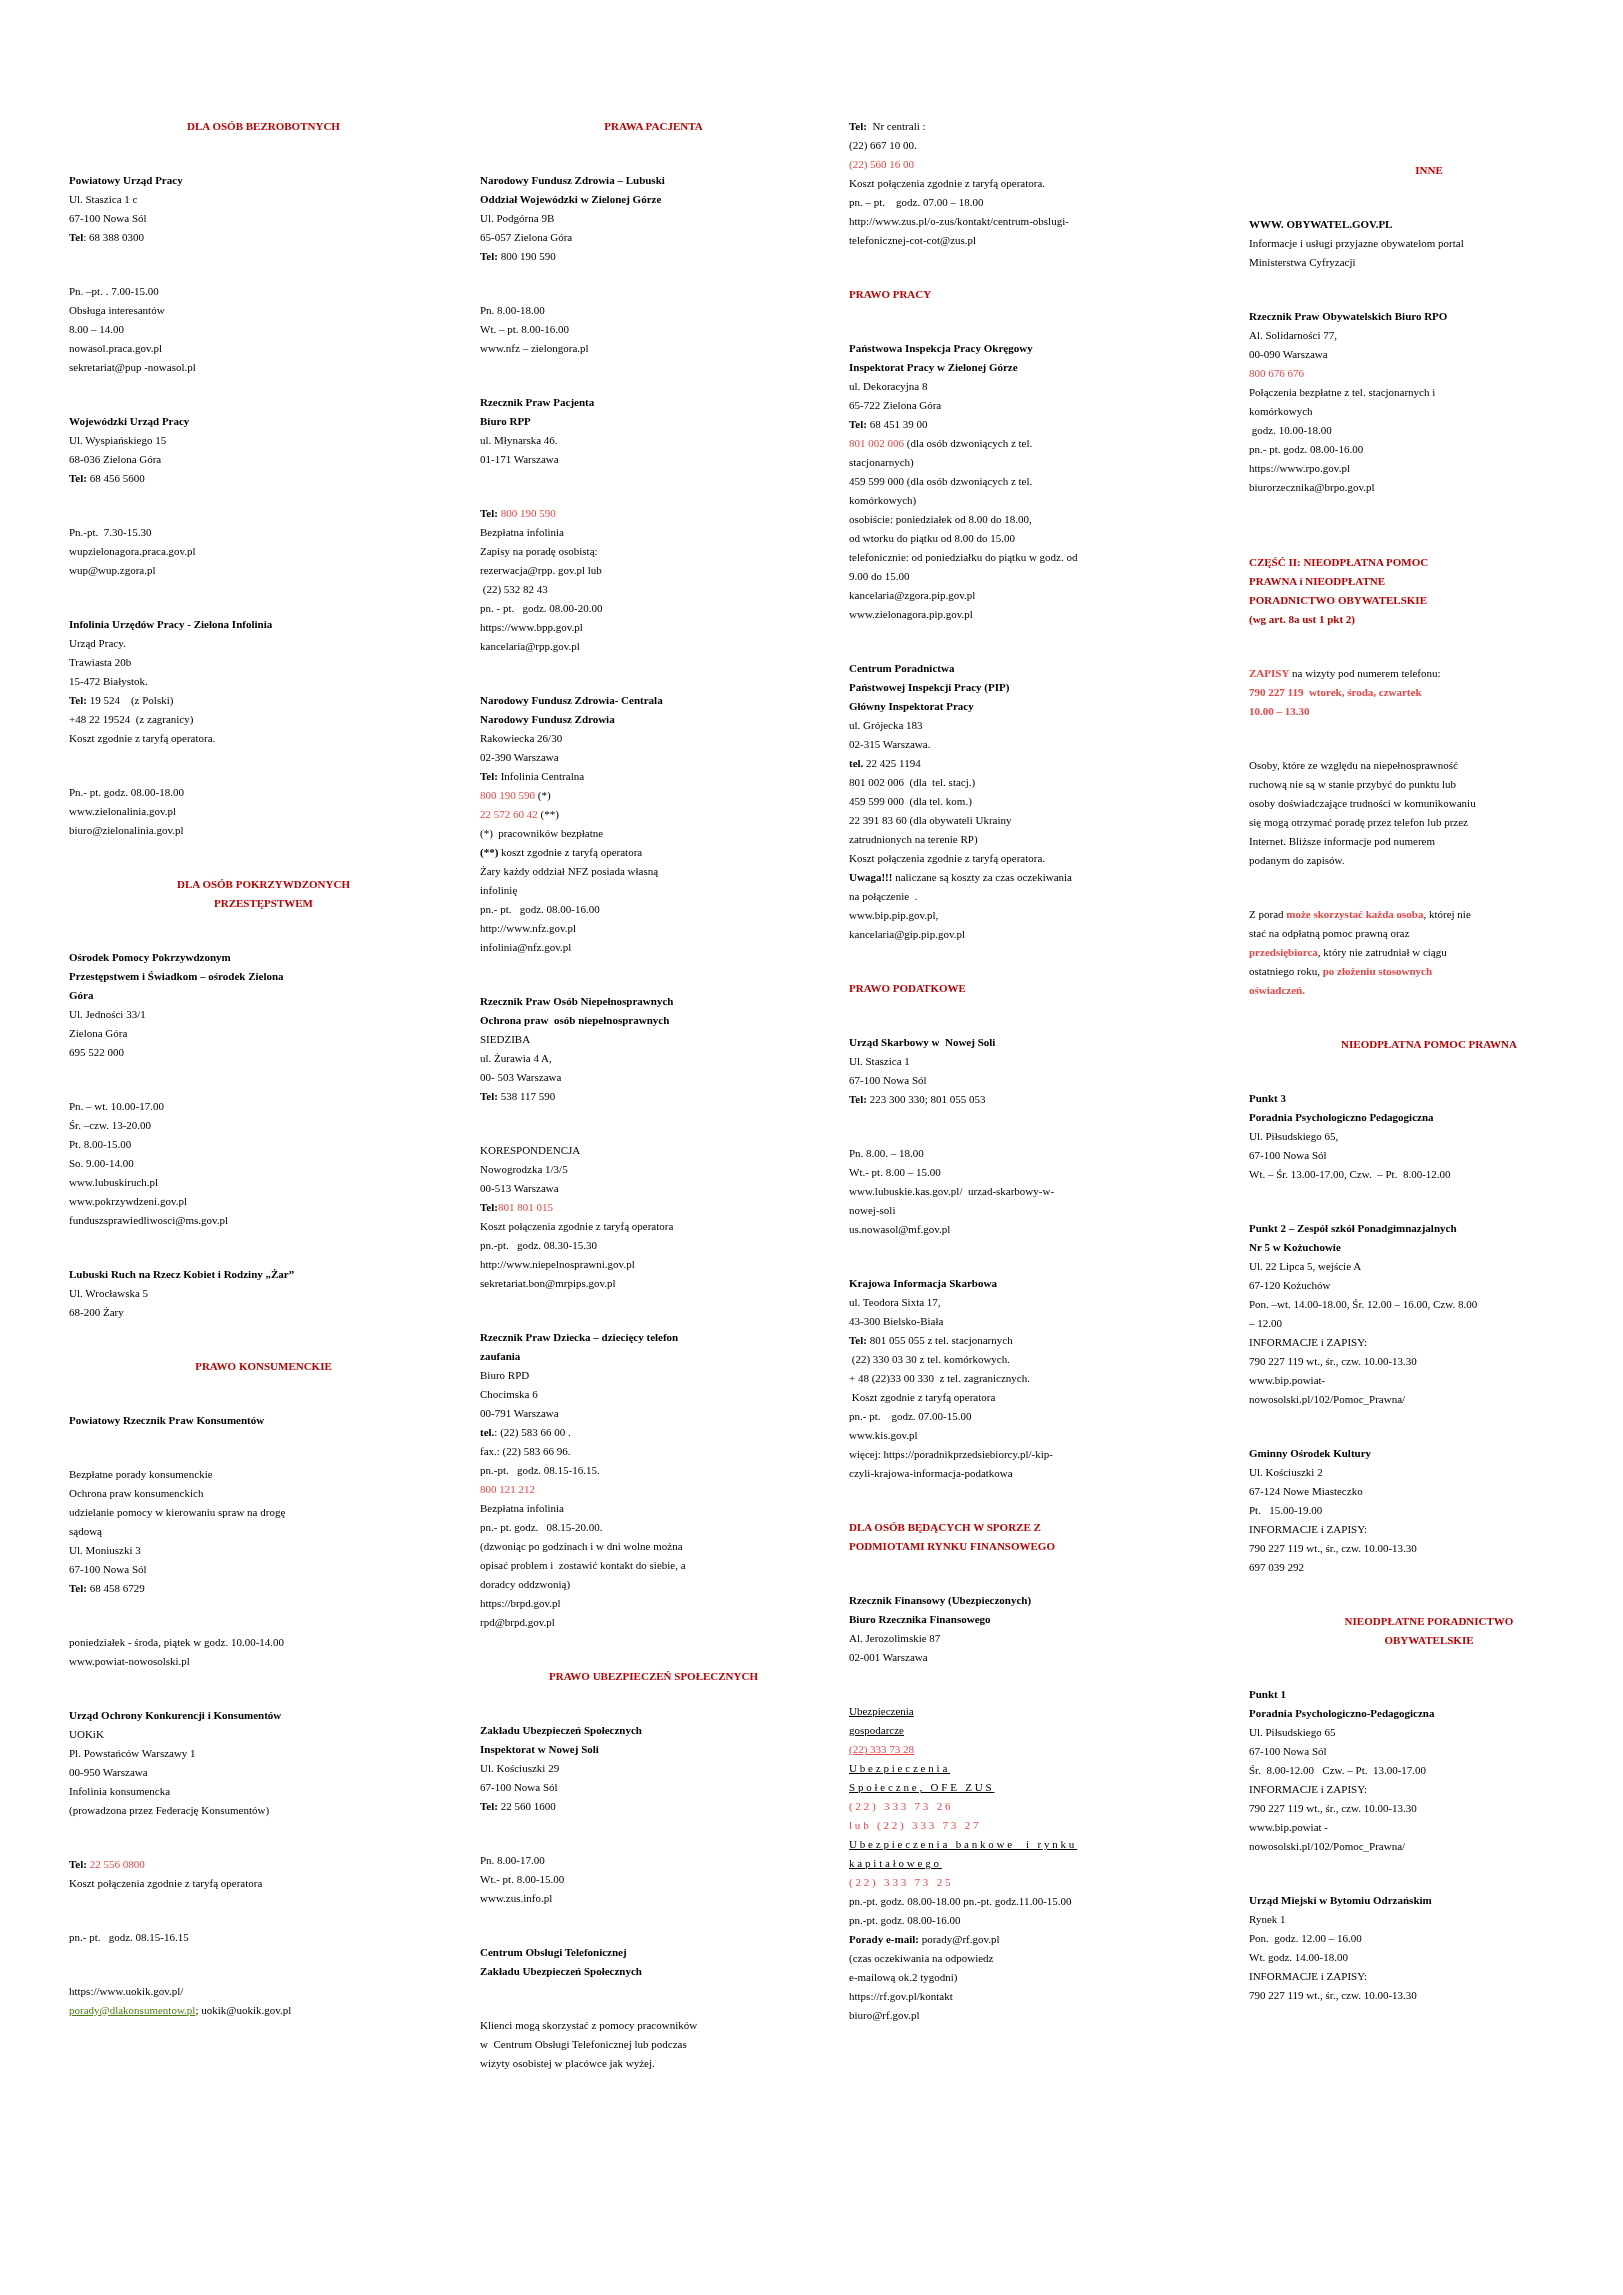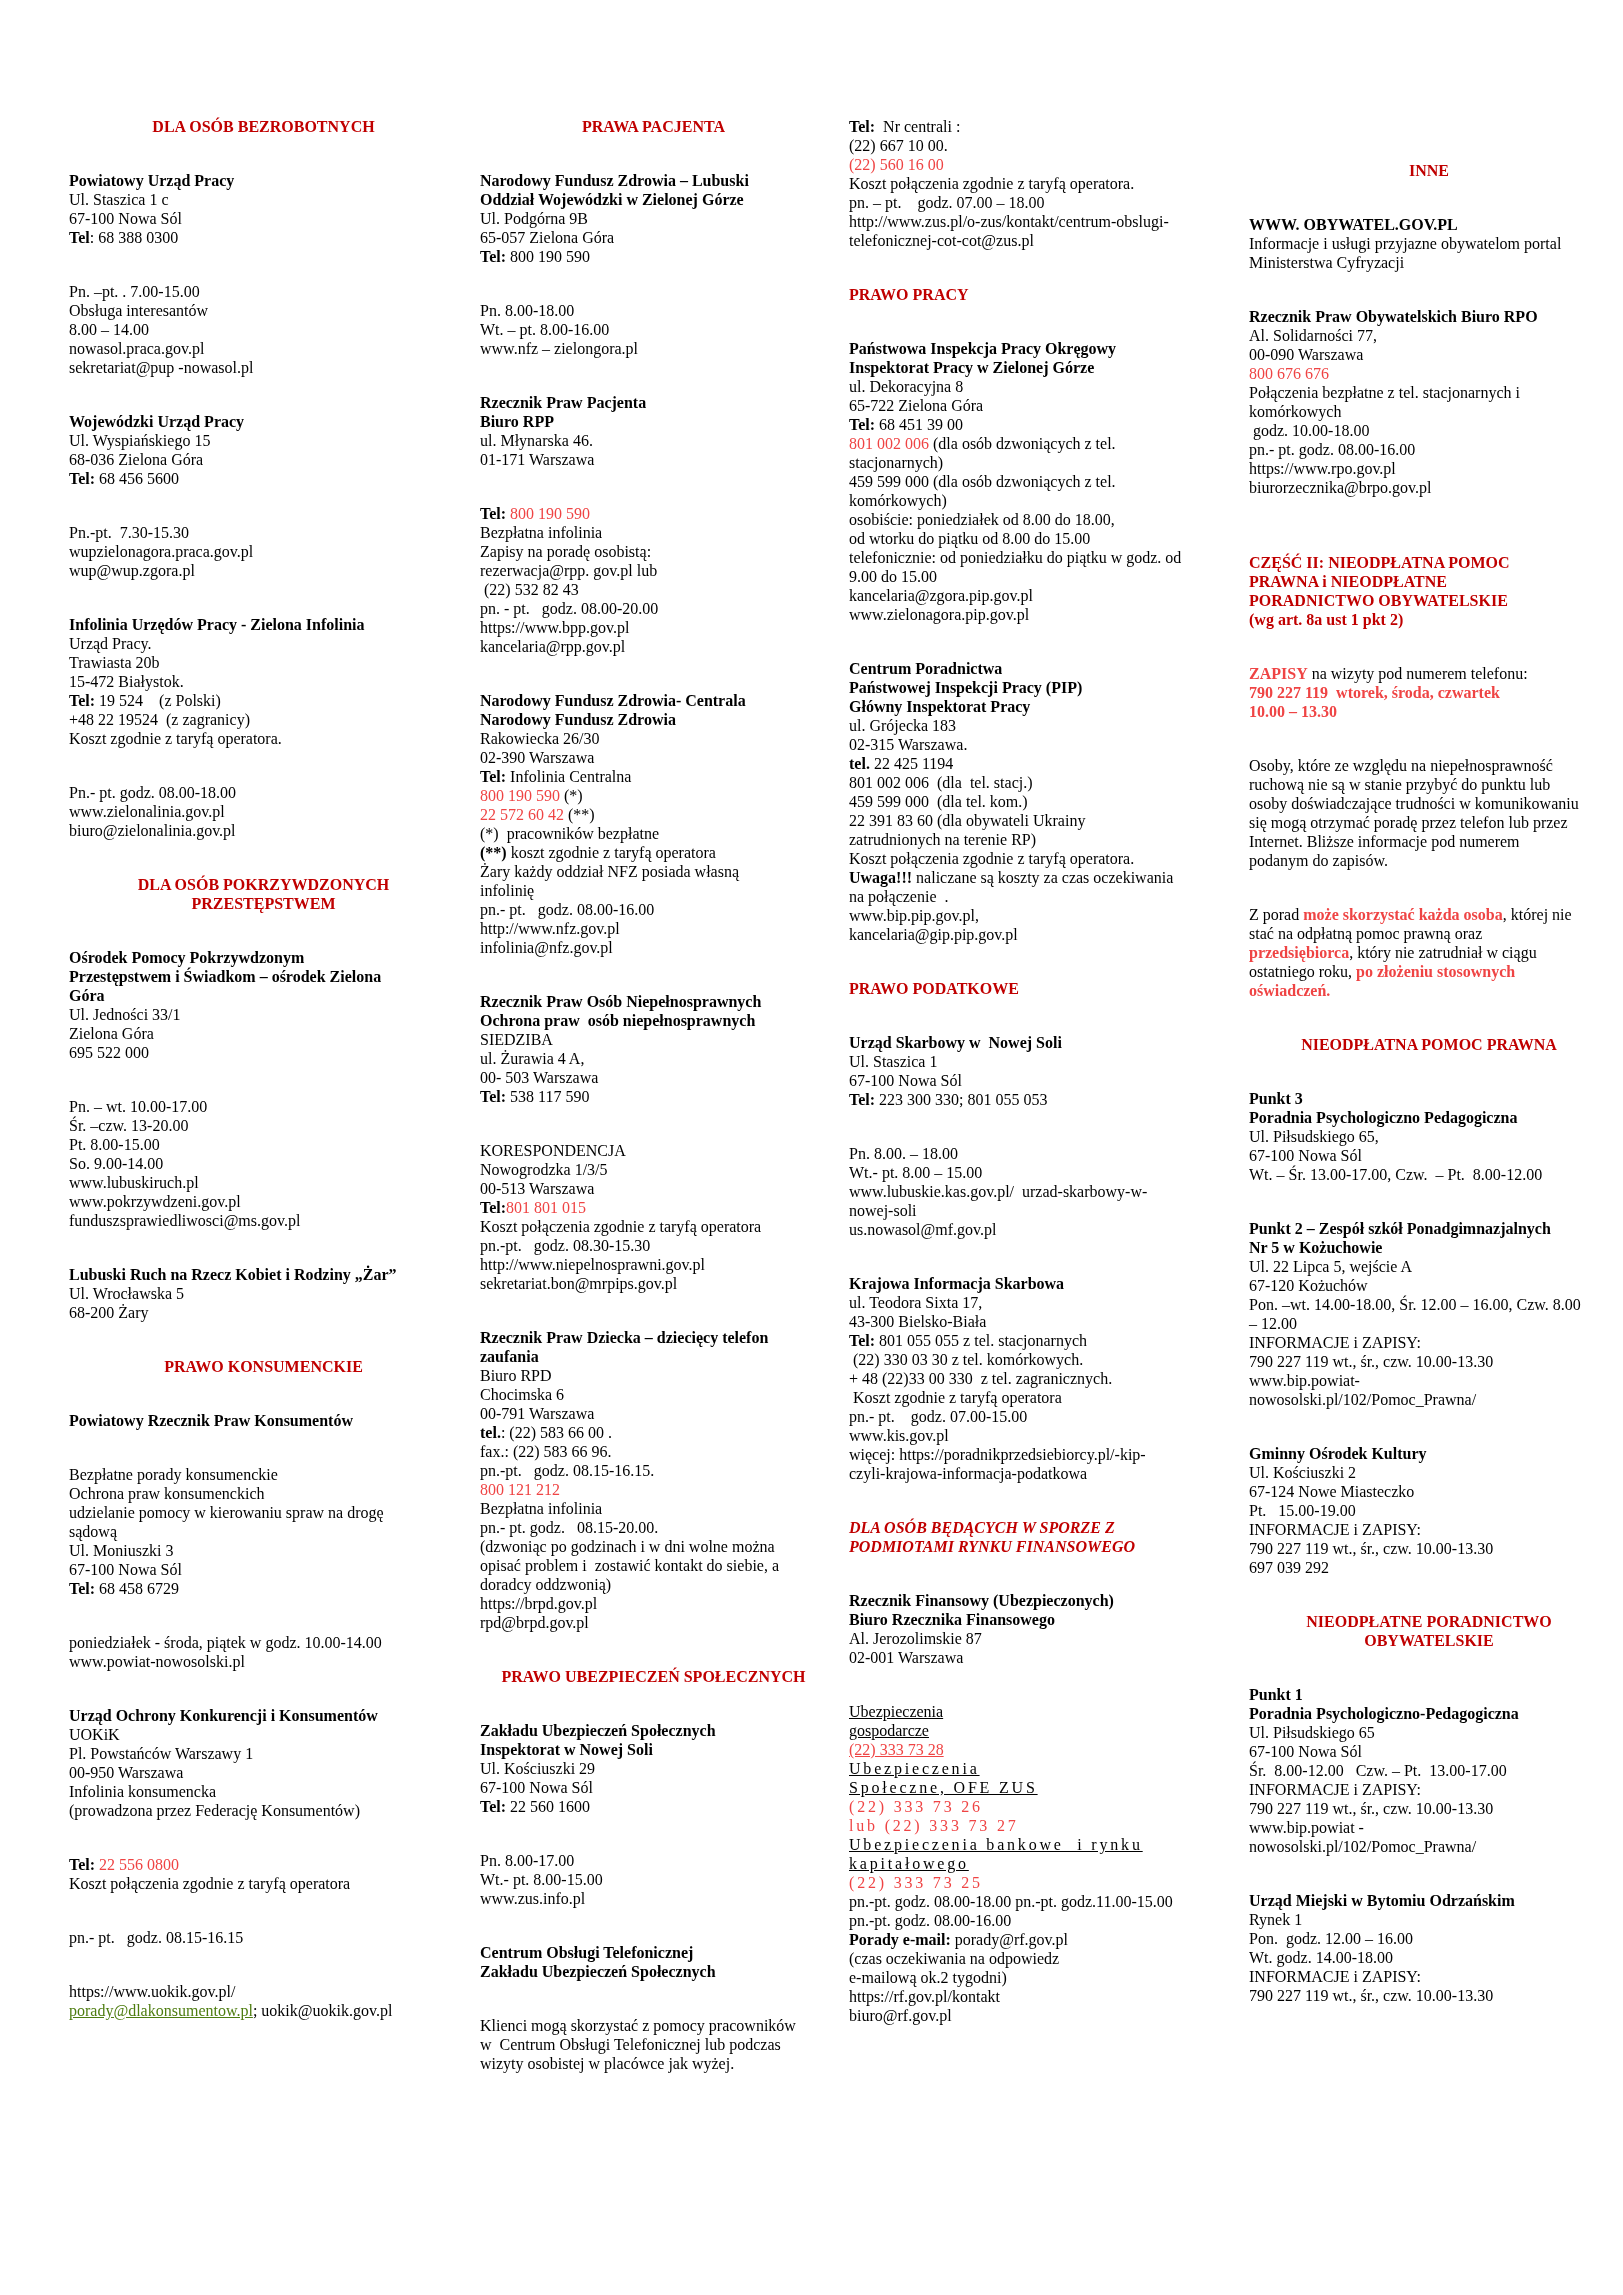--- a/index.html
+++ b/index.html
@@ -2,21 +2,21 @@
 <html lang="pl" style="font-size:11px"><head>
 <meta charset="utf-8">
 <style>
   html,body{margin:0;padding:0;background:#888;}
   .page{
     position:relative;
     width:1624px;height:2295px;
     margin:0 auto;
     background:#ffffff;
     font-family:"Liberation Serif","DejaVu Serif",serif;
-    font-size:16px;
+    font-size:11px;
     line-height:19px;
     color:#000000;
     overflow:hidden;
   }
   #doc{
     box-sizing:border-box;
     width:1624px;
     display:flex;
     padding:117px 14px 0 69px;
     gap:22px;
@@ -326,21 +326,21 @@
           <div class="line">43-300 Bielsko-Biała</div>
           <div class="line"><span class="b">Tel:</span><span> 801 055 055 z tel. stacjonarnych</span></div>
           <div class="line"> (22) 330 03 30 z tel. komórkowych.</div>
           <div class="line">+ 48 (22)33 00 330  z tel. zagranicznych.</div>
           <div class="line"> Koszt zgodnie z taryfą operatora</div>
           <div class="line">pn.- pt.    godz. 07.00-15.00</div>
           <div class="line">www.kis.gov.pl</div>
           <div class="line">więcej: https://poradnikprzedsiebiorcy.pl/-kip-</div>
           <div class="line">czyli-krajowa-informacja-podatkowa</div>
         </div>
-        <div class="block heading" style="margin-top: 33px; font-style: italic;">
+        <div class="block heading" style="margin-top: 33px;">
           <div class="line">DLA OSÓB BĘDĄCYCH W SPORZE Z</div>
           <div class="line">PODMIOTAMI RYNKU FINANSOWEGO</div>
         </div>
         <div class="block">
           <div class="line"><span class="b">Rzecznik Finansowy (Ubezpieczonych)</span></div>
           <div class="line"><span class="b">Biuro Rzecznika Finansowego</span></div>
           <div class="line">Al. Jerozolimskie 87</div>
           <div class="line">02-001 Warszawa</div>
         </div>
         <div class="block">

